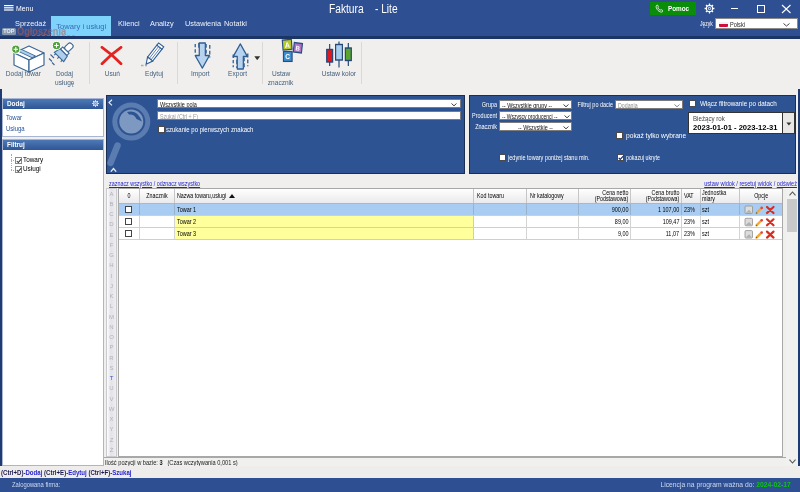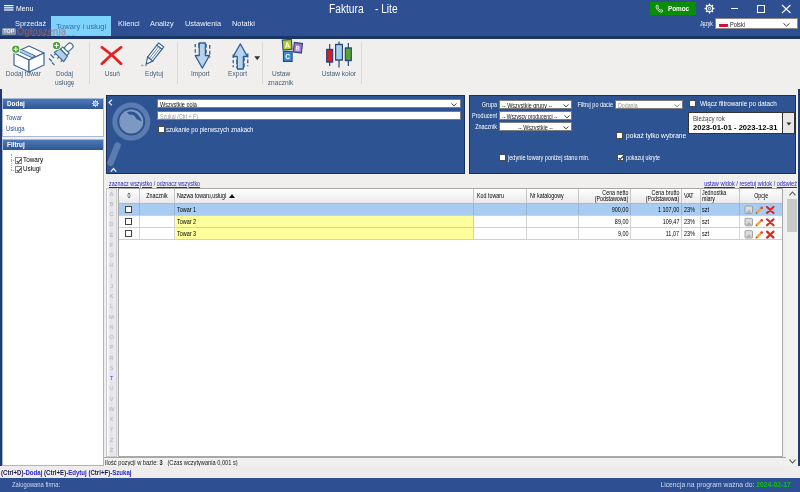--- a/index.html
+++ b/index.html
@@ -88,21 +88,21 @@
     <path d="M1 1 L9.5 9 M9.5 1 L1 9" stroke="#fff" stroke-width="1.1"></path>
   </svg>
 
 <div class="abs" id="tabrow"></div>
 <div class="abs" id="navline"></div>
 <div class="abs" id="activetab"><span>Towary i usługi</span></div>
 <div class="abs tabtxt" style="left:15px"><span>Sprzedaż</span></div>
 <div class="abs tabtxt" style="left:118px"><span>Klienci</span></div>
 <div class="abs tabtxt" style="left:150px"><span>Analizy</span></div>
 <div class="abs tabtxt" style="left:185px"><span>Ustawienia</span></div>
-<div class="abs tabtxt" style="left:232px"><span>Notatki</span></div>
+<div class="abs tabtxt" style="left:224px"><span>Notatki</span></div>
 <div class="abs" style="left:700px;top:19.5px;font-size:7px;color:#fff;line-height:7px"><span style="display:inline-block;transform:scaleX(.72);transform-origin:0 0">Język</span></div>
 <div class="abs" style="left:715.3px;top:18.3px;width:83.2px;height:11.2px;background:#fff;border:1px solid #8a8a8a">
   <div class="abs" style="left:2.5px;top:2.5px;width:9.5px;height:5px;border-radius:1px;overflow:hidden;background:#f2f2f2">
       <div style="position:absolute;left:0;bottom:0;width:100%;height:3.2px;background:#d0103c"></div>
     </div>
   <div class="abs" style="left:13.5px;top:1.5px;font-size:7px;color:#222;line-height:7px"><span style="display:inline-block;transform:scaleX(.8);transform-origin:0 0">Polski</span></div>
   <svg class="abs" style="right:7px;top:3.5px" width="7" height="4">
       <path d="M0.5 0.5 L3.5 3 L6.5 0.5" stroke="#444" stroke-width="1" fill="none"></path>
     </svg>
 </div>

